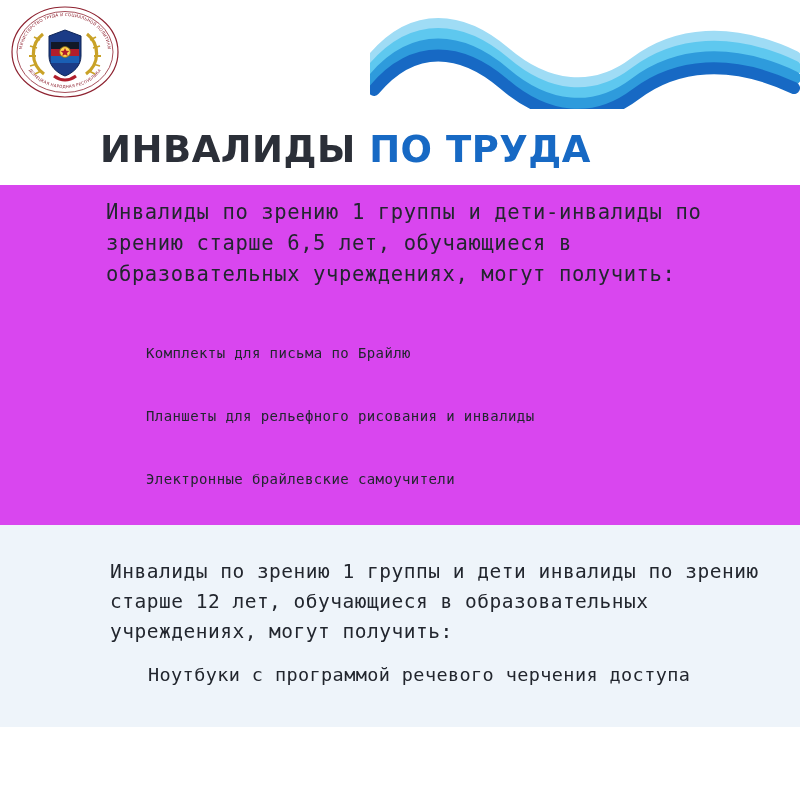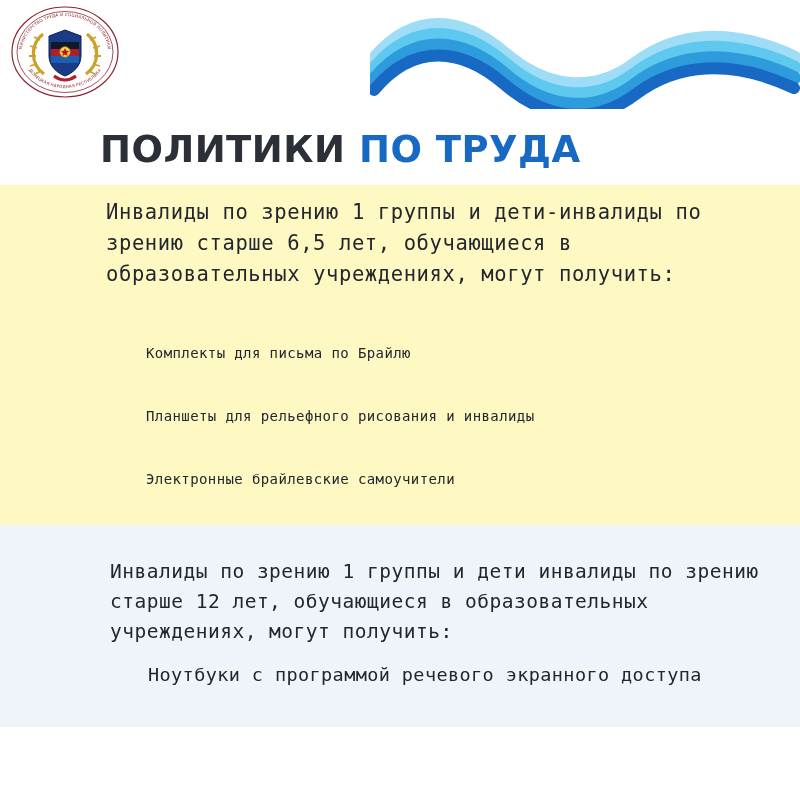--- a/index.html
+++ b/index.html
@@ -59,21 +59,21 @@
   .title .t-dark { color: #2b2f38; }
   .title .t-blue { color: #1769c4; }
 
   
   .sec1 {
     position: absolute;
     left: 0;
     top: 185px;
     width: 800px;
     height: 340px;
-    background: #fef9c3;
+    background: #d946ef;
   }
 
   .lead {
     position: absolute;
     left: 106px;
     top: 12px;
     width: 640px;
     font-size: 20.5px;
     line-height: 31px;
     color: #22262e;
@@ -163,33 +163,33 @@
 
     <svg class="wave" viewBox="0 0 430 95" preserveAspectRatio="none">
       <path d="M4,46 C44,-2 92,4 134,40 C176,76 224,82 266,50 C306,20 360,14 424,44" fill="none" stroke="#9fdcf5" stroke-width="15" stroke-linecap="round"></path>
       <path d="M4,56 C44,8 92,14 134,50 C176,86 224,92 266,60 C306,30 360,24 424,54" fill="none" stroke="#5ec8ef" stroke-width="15" stroke-linecap="round"></path>
       <path d="M4,66 C44,18 92,24 134,60 C176,96 224,102 266,70 C306,40 360,34 424,64" fill="none" stroke="#2e9bdc" stroke-width="14" stroke-linecap="round"></path>
       <path d="M4,76 C44,28 92,34 134,70 C176,106 224,112 266,80 C306,50 360,44 424,74" fill="none" stroke="#1769c4" stroke-width="12" stroke-linecap="round"></path>
     </svg>
   </div>
 
   <div class="title">
-    <span class="t-dark">ПОЛИТИКИ</span>
+    <span class="t-dark">ИНВАЛИДЫ</span>
     <span class="t-blue">ПО ТРУДА</span>
   </div>
 
   <div class="sec1">
     <div class="lead">Инвалиды по зрению 1 группы и дети-инвалиды по зрению старше 6,5 лет, обучающиеся в образовательных учреждениях, могут получить:</div>
     <div class="items1">
       <div class="item">Комплекты для письма по Брайлю</div>
       <div class="item">Планшеты для рельефного рисования и инвалиды</div>
       <div class="item">Электронные брайлевские самоучители</div>
     </div>
   </div>
 
   <div class="sec2">
     <div class="lead2">Инвалиды по зрению 1 группы и дети инвалиды по зрению старше 12 лет, обучающиеся в образовательных учреждениях, могут получить:</div>
     <div class="items2">
-      <div class="item">Ноутбуки с программой речевого экранного доступа</div>
+      <div class="item">Ноутбуки с программой речевого черчения доступа</div>
     </div>
   </div>
 
 </div>
 
 </body></html>

